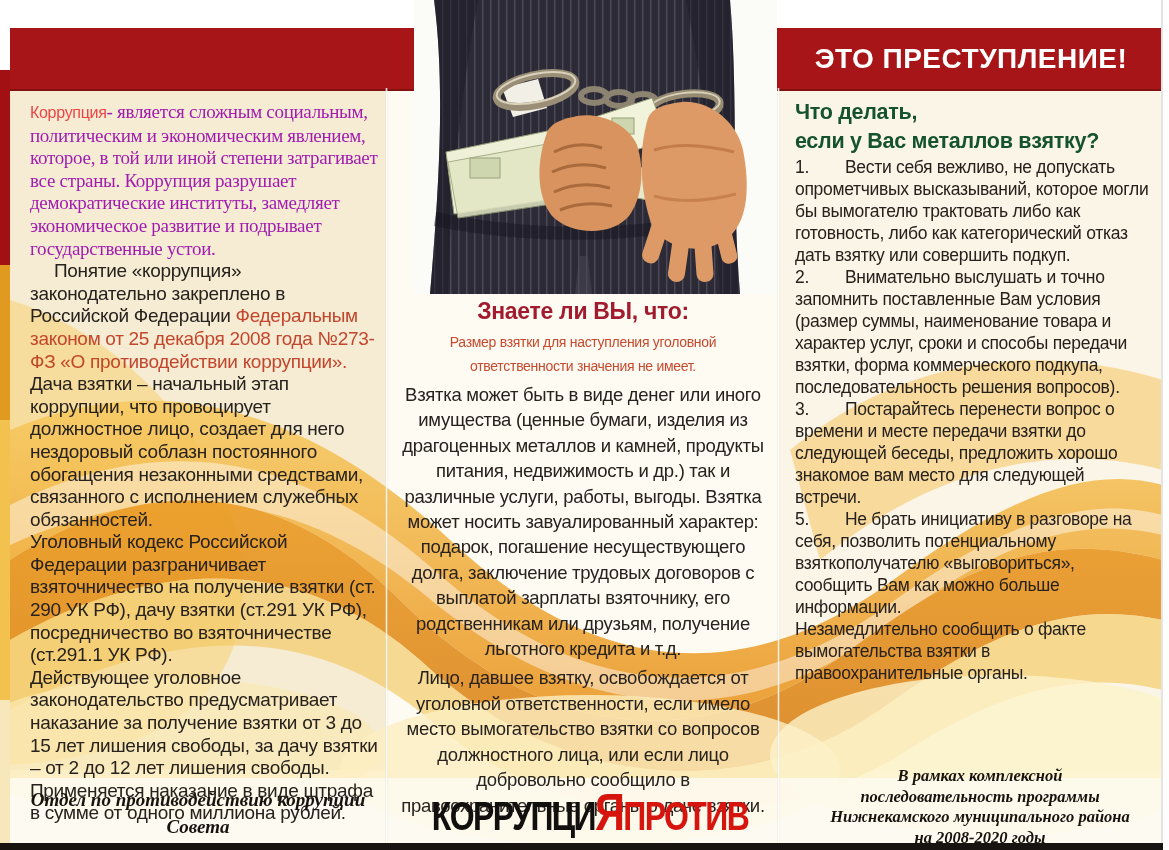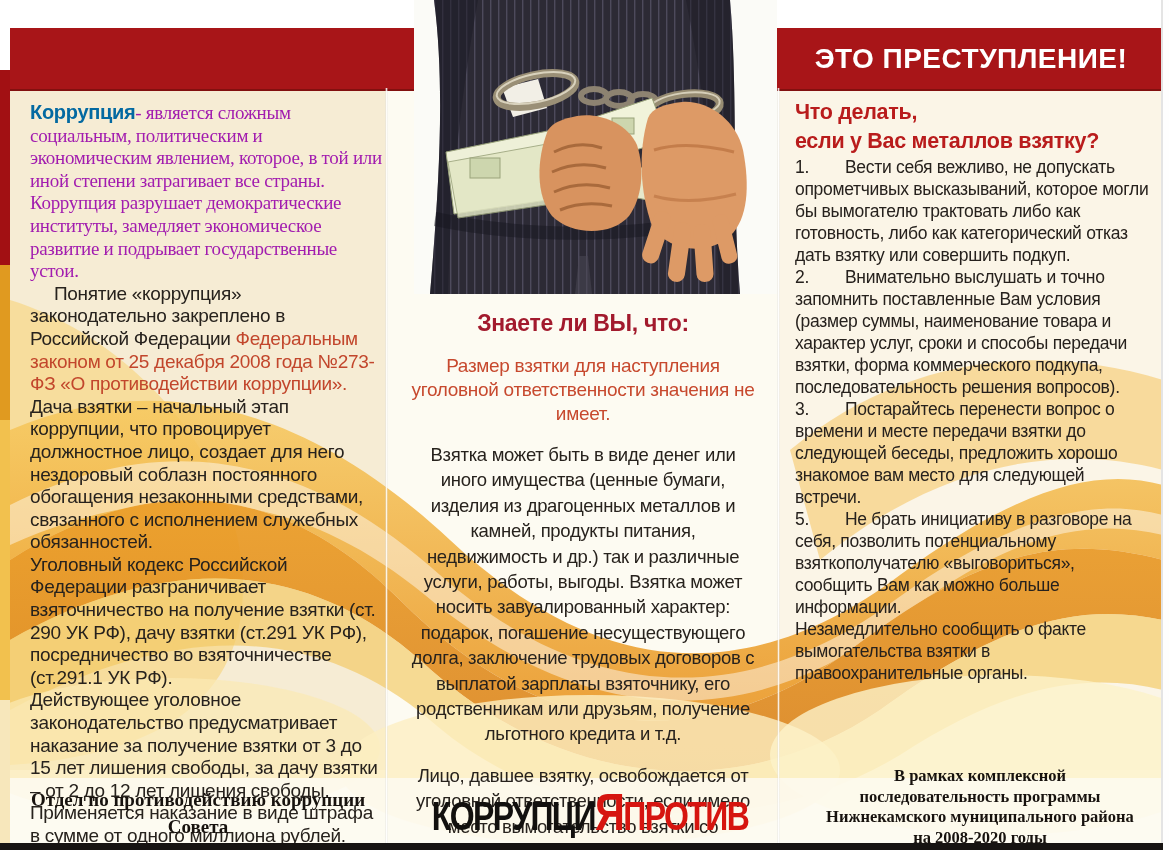--- a/index.html
+++ b/index.html
@@ -19,37 +19,37 @@
   .band-title{position:absolute;top:28px;height:61px;display:flex;align-items:center;justify-content:center;
               color:#ffffff;font-weight:900;letter-spacing:1px;z-index:4;}
   .band-title.left{left:10px;width:377px;font-size:37px;}
   .band-title.right{left:779px;width:384px;font-size:28px;letter-spacing:0.5px;}
   
   .photo{position:absolute;left:386px;top:0px;width:393px;height:294px;z-index:3;}
   
   .lefttext{position:absolute;left:30px;top:101px;width:352px;z-index:5;
             font-size:19px;line-height:22.6px;color:#27221d;letter-spacing:-0.3px;}
   .lefttext p{margin:0;}
-  .lead{color:#0369a1;font-weight:bold;font-size:20px;}
+  .lead{color:#ef4444;font-weight:normal;font-size:16px;}
   .redtxt{color:#c2462c;}
   .p1rest{color:#a21caf;font-family:Liberation Serif, serif;}
   .indent{text-indent:24px;}
   .midtext{position:absolute;left:394px;top:292px;width:378px;z-index:5;text-align:center;
            color:#27221d;font-size:18.5px;line-height:25.4px;letter-spacing:-0.3px;}
-  .midtext p{margin:16px;}
+  .midtext p{margin:4px;}
   .mid-h{color:#a21a2d;font-weight:bold;font-size:23px;line-height:30px;margin:0;}
-  .mid-sub{color:#c7492e;font-size:19px;line-height:24px;}
+  .mid-sub{color:#c7492e;font-size:14px;line-height:24px;}
   .righttext{position:absolute;left:795px;top:98px;width:356px;z-index:5;
              color:#26211d;font-size:17.5px;line-height:22px;letter-spacing:-0.3px;}
   .righttext p{margin:0;}
-  .right-h{color:#b91c1c;font-weight:bold;font-size:21.5px;line-height:29px;margin:0 0 7px 0;}
+  .right-h{color:#14532d;font-weight:bold;font-size:21.5px;line-height:29px;margin:0 0 7px 0;}
   .item .num{display:inline-block;width:50px;}
   
   .footer{position:absolute;z-index:5;text-align:center;font-family:"Liberation Serif",serif;
-          font-weight:bold;color:#17120e;}
+          font-style:italic;font-weight:bold;color:#17120e;}
   .footer-left{left:20px;top:786px;width:356px;font-size:19px;line-height:27px;}
   .footer-right{left:800px;top:766px;width:360px;font-size:16.5px;line-height:20.5px;}
   
   .logo{position:absolute;left:394px;top:782px;width:378px;z-index:5;text-align:center;
         transform:scaleX(0.8);transform-origin:center;white-space:nowrap;letter-spacing:-2px;}
   .logo .b{font-weight:900;font-size:40px;color:#12100e;}
   .logo .ya{font-weight:900;font-size:52px;color:#d6150f;}
   .logo .r{font-weight:900;font-size:40px;color:#d6150f;}
   
   .sliver{position:absolute;left:0;top:0;width:10px;height:850px;z-index:6;

